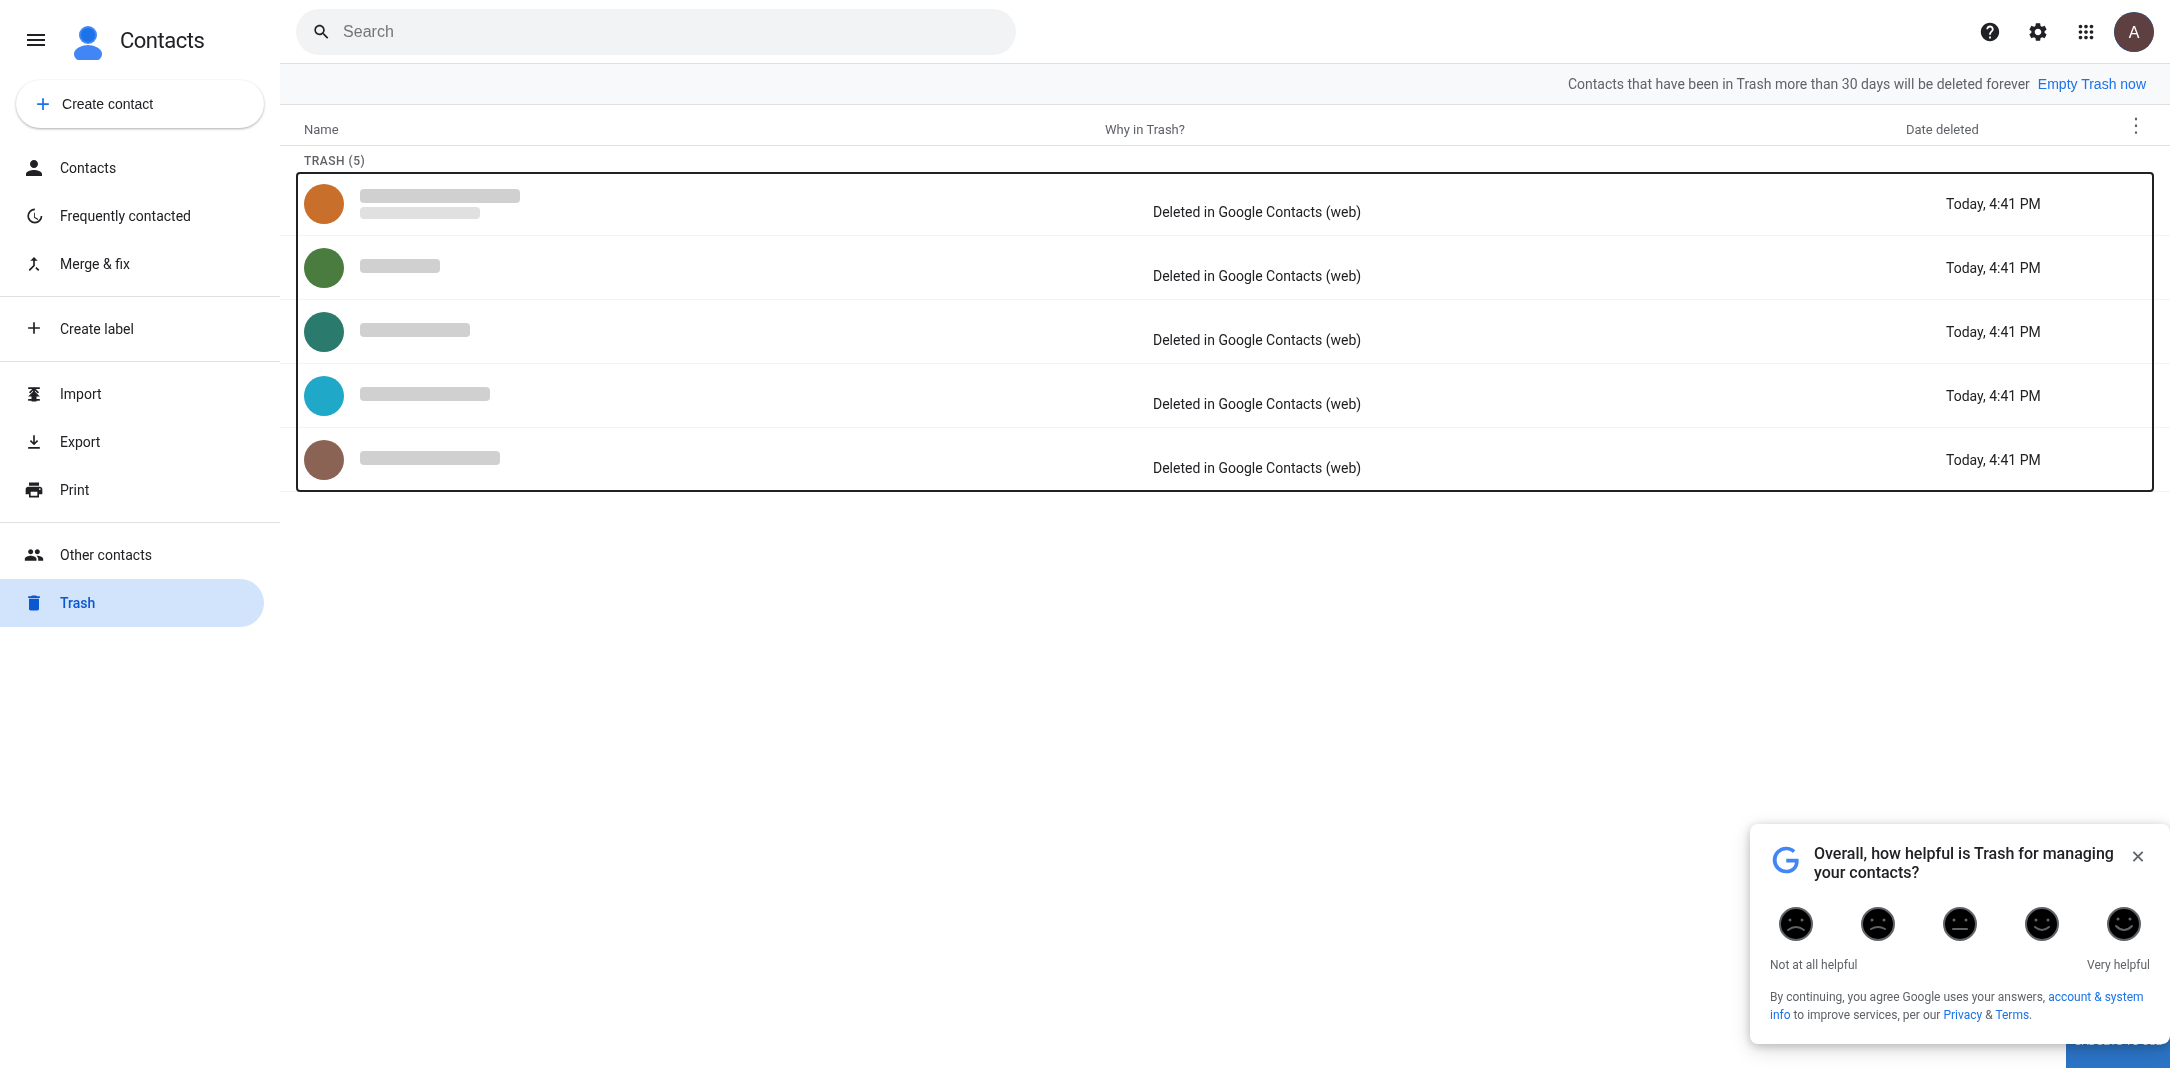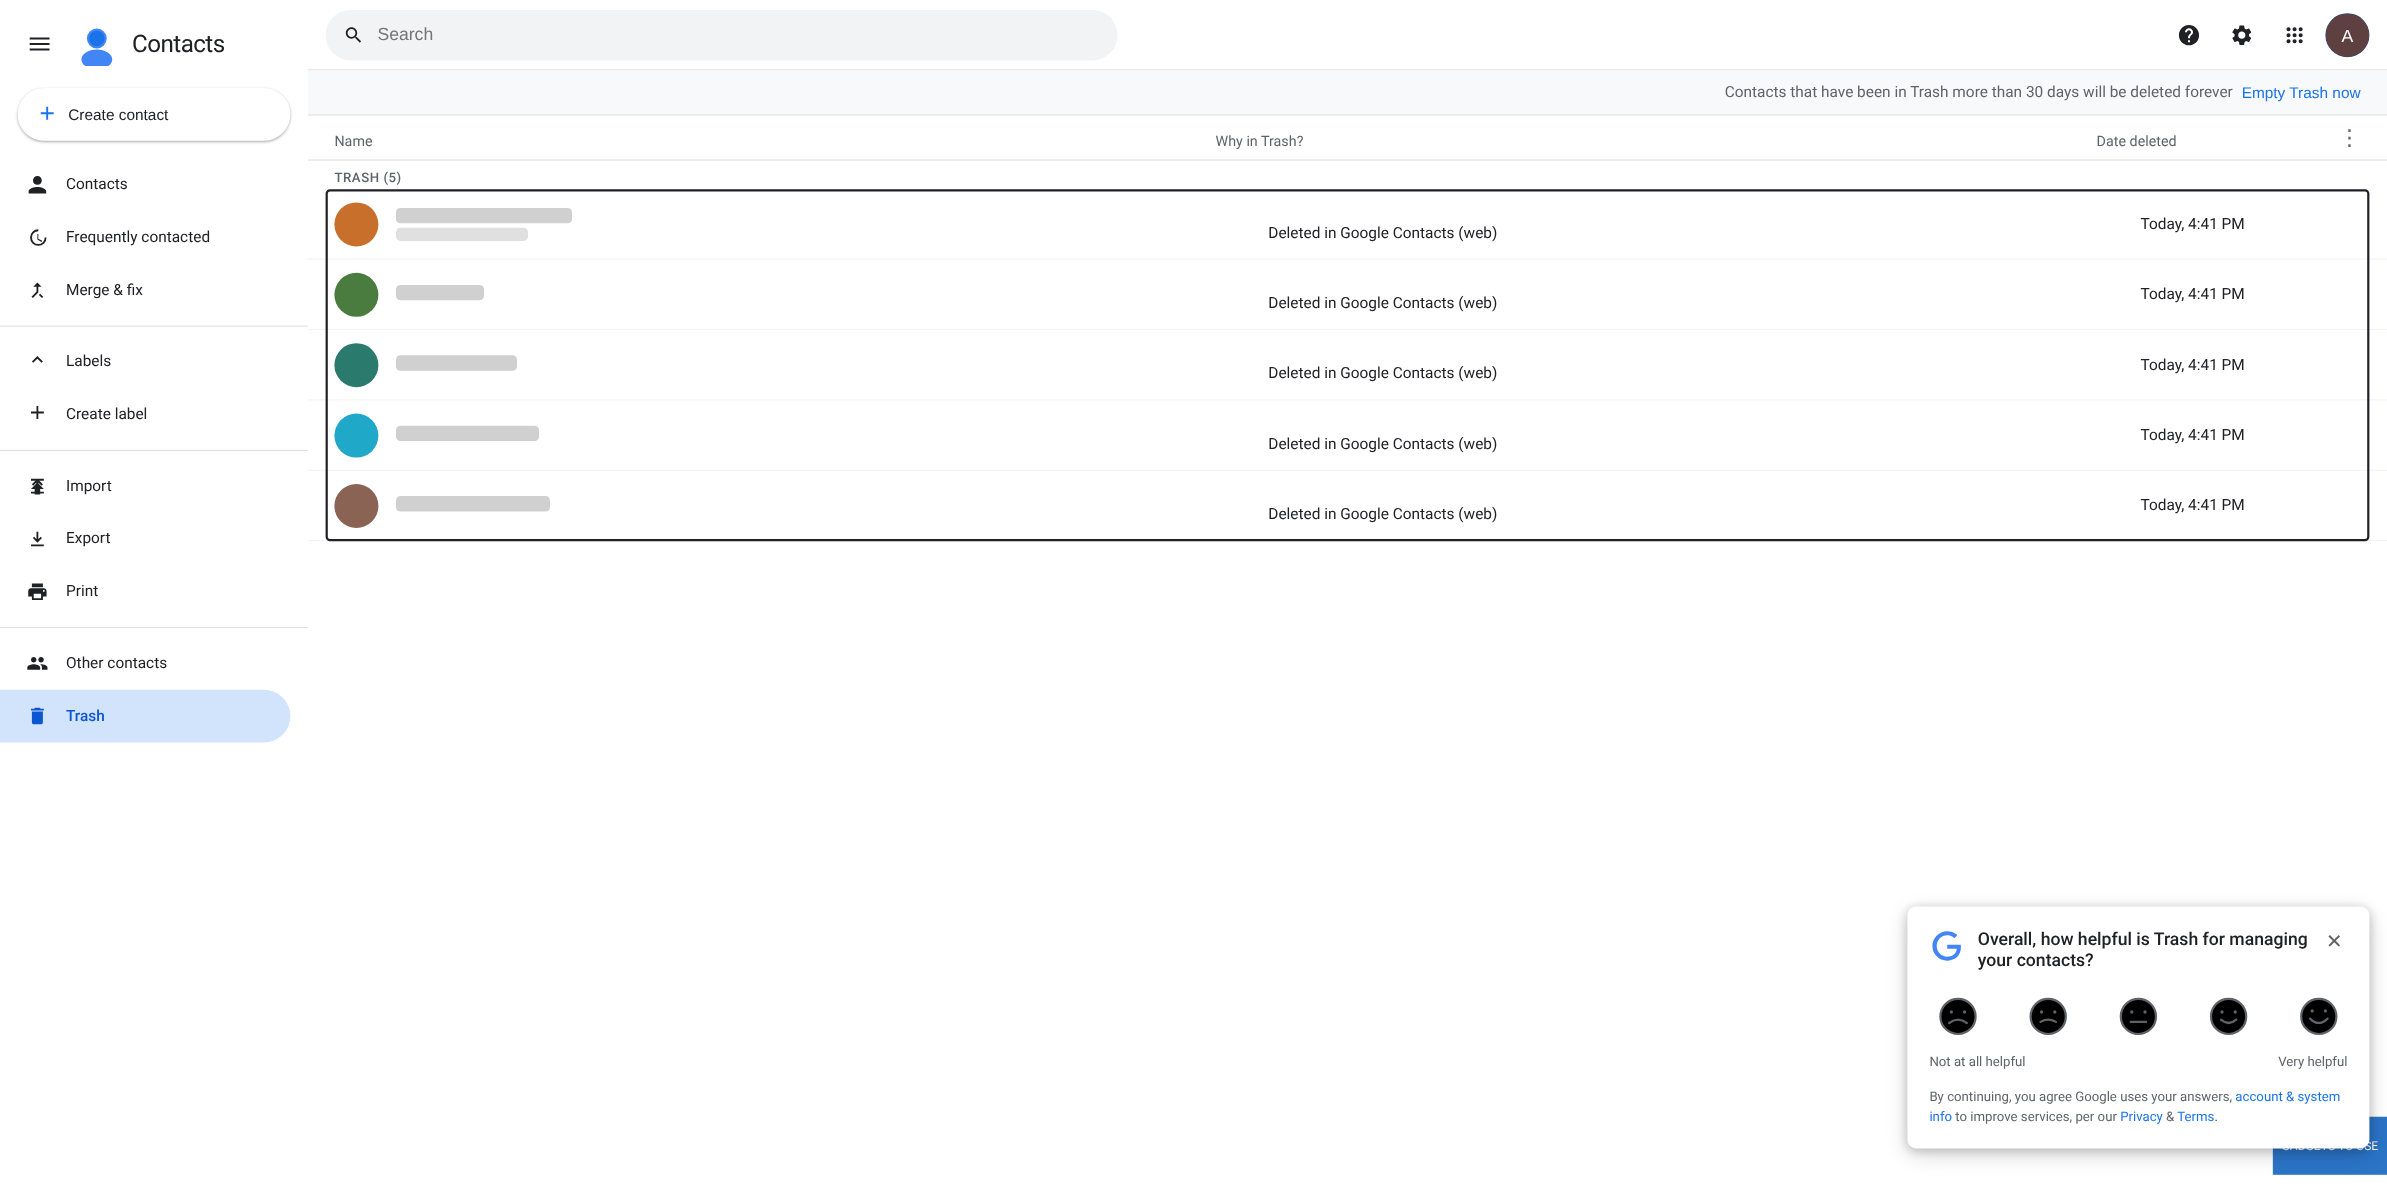--- a/index.html
+++ b/index.html
@@ -52,21 +52,21 @@
     .contact-name-block { flex: 1; min-width: 260px; }
     .contact-name-blur { height: 14px; background: #d0d0d0; border-radius: 4px; margin-bottom: 4px; }
     .contact-detail-blur { height: 12px; background: #e0e0e0; border-radius: 4px; }
     .contact-why { flex: 1; color: #202124; font-size: 14px; margin-top: 16px; }
     .contact-date { flex: 0 0 200px; color: #202124; font-size: 14px; }
 
     
     .selection-box { position: absolute; top: 0; left: 16px; right: 16px; bottom: 0; border: 2px solid #202124; border-radius: 4px; pointer-events: none; }
 
     
-    .feedback-popup { position: fixed; bottom: 40px; right: 16px; width: 420px; background: #fff; border-radius: 8px; box-shadow: 0 2px 10px rgba(0,0,0,0.2), 0 6px 20px rgba(0,0,0,0.15); padding: 20px; z-index: 100; }
+    .feedback-popup { position: fixed; bottom: 40px; right: 0; width: 420px; background: #fff; border-radius: 8px; box-shadow: 0 2px 10px rgba(0,0,0,0.2), 0 6px 20px rgba(0,0,0,0.15); padding: 20px; z-index: 100; }
     .feedback-header { display: flex; align-items: flex-start; gap: 12px; margin-bottom: 16px; }
     .g-logo { width: 32px; height: 32px; flex-shrink: 0; }
     .feedback-title { font-size: 16px; font-weight: 500; color: #202124; flex: 1; }
     .feedback-close { width: 24px; height: 24px; display: flex; align-items: center; justify-content: center; cursor: pointer; color: #5f6368; font-size: 18px; flex-shrink: 0; }
 
     .emoji-row { display: flex; justify-content: space-between; align-items: center; margin-bottom: 8px; }
     .emoji-btn { width: 52px; height: 52px; display: flex; align-items: center; justify-content: center; border-radius: 50%; cursor: pointer; border: none; background: transparent; }
     .emoji-btn svg { width: 36px; height: 36px; }
 
     .emoji-labels { display: flex; justify-content: space-between; font-size: 12px; color: #5f6368; margin-bottom: 16px; }
@@ -132,28 +132,20 @@
         <span class="nav-icon">
           <svg width="20" height="20" viewBox="0 0 24 24">
               <path d="M17 20.41L18.41 19 15 15.59 13.59 17 17 20.41zM7.5 8H11v5.59L5.59 19 7 20.41l6-6V8h3.5L12 3.5 7.5 8z"></path>
             </svg>
         </span>
         <span>Merge &amp; fix</span>
       </div>
 
       <hr class="nav-section-divider">
 
-      <div class="nav-section-header">
-        <span class="nav-icon">
-          <svg width="20" height="20" viewBox="0 0 24 24">
-              <path d="M12 8l-6 6 1.41 1.41L12 10.83l4.59 4.58L18 14z"></path>
-            </svg>
-        </span>
-        <span>Labels</span>
-      </div>
       <div class="create-label-item">
         <span class="nav-icon">
           <svg width="20" height="20" viewBox="0 0 24 24">
               <path d="M19 13h-6v6h-2v-6H5v-2h6V5h2v6h6v2z"></path>
             </svg>
         </span>
         <span>Create label</span>
       </div>
 
       <hr class="nav-section-divider">

